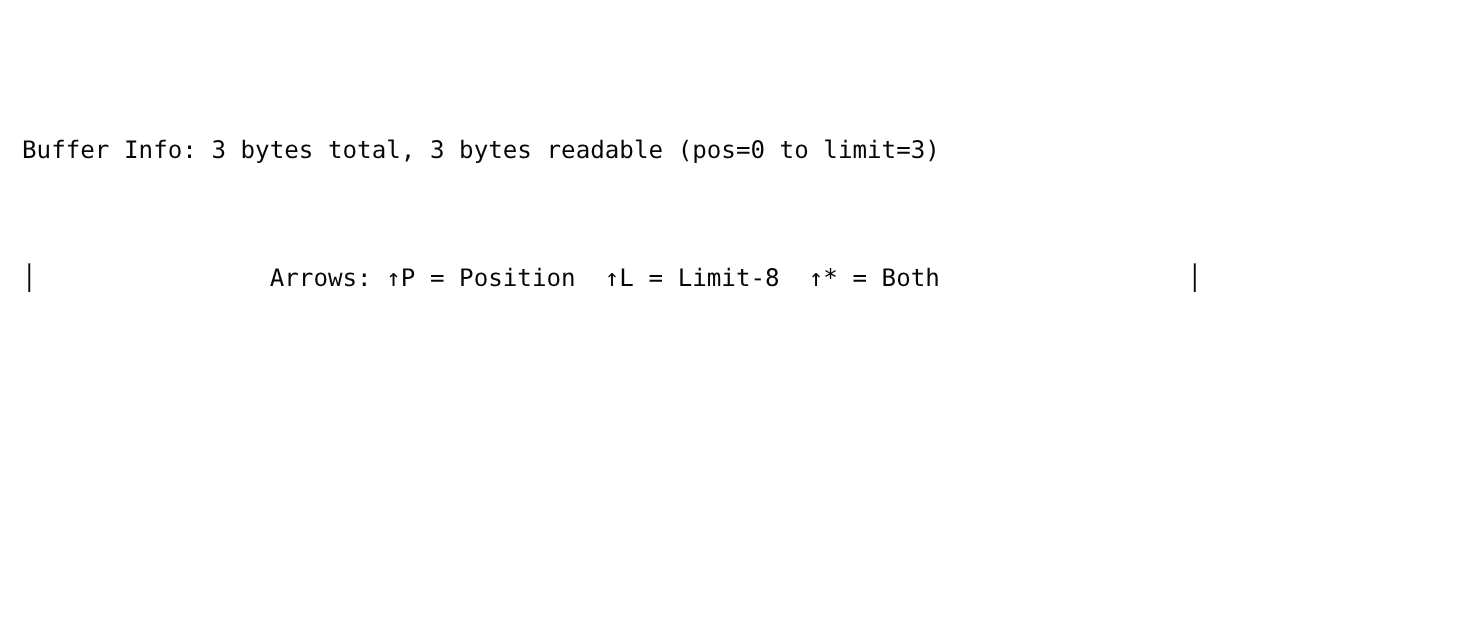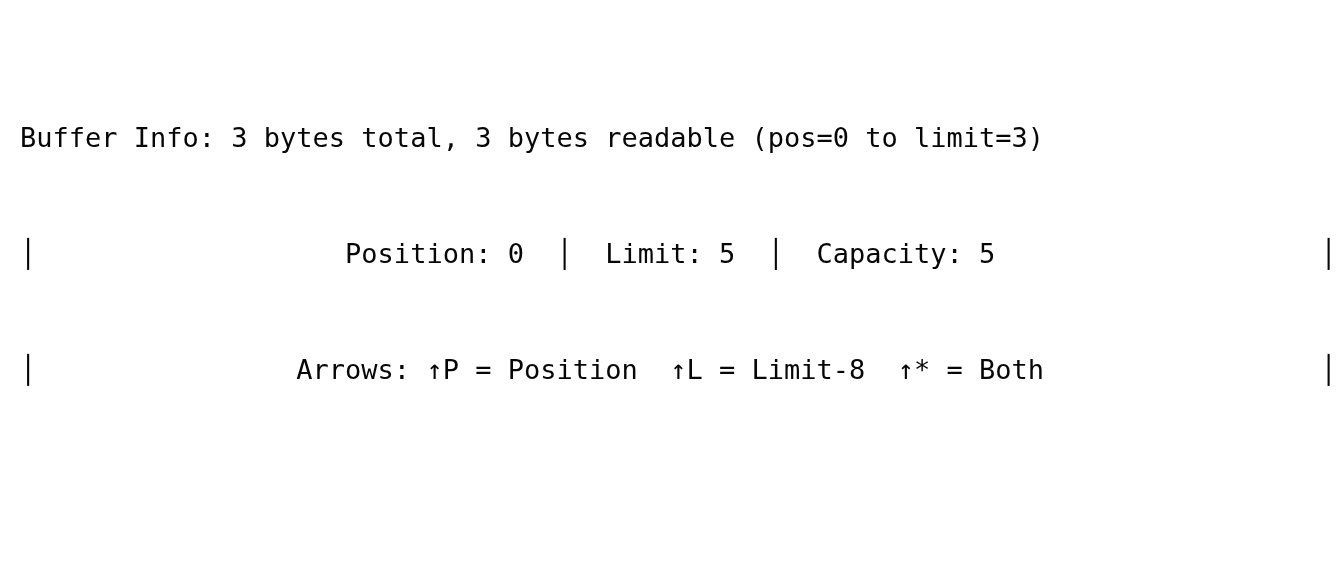--- a/index.html
+++ b/index.html
@@ -16,37 +16,36 @@
   }
   .console {
     position: absolute;
     top: 0;
     left: 0;
     width: 100%;
     height: 100%;
     padding: 41.6px 0 0 20px;
     box-sizing: border-box;
     font-family: "DejaVu Sans Mono", "Liberation Mono", monospace;
-    font-size: 27px;
+    font-size: 22px;
     line-height: 38.7px;
     color: #060606;
     white-space: pre;
   }
   .line {
     min-height: 38.7px;
     white-space: pre;
   }
 </style>
 </head>
 <body>
 
 <div class="screen">
   <div class="console">
     <div class="line">Buffer Info: 3 bytes total, 3 bytes readable (pos=0 to limit=3)</div>
-    <div class="line">│                   Position: 0  │  Limit: 5  │  Capacity: 5                    │</div>
     <div class="line">│                Arrows: ↑P = Position  ↑L = Limit-8  ↑* = Both                 │</div>
     
     
     
     
     
     
     
     
     

